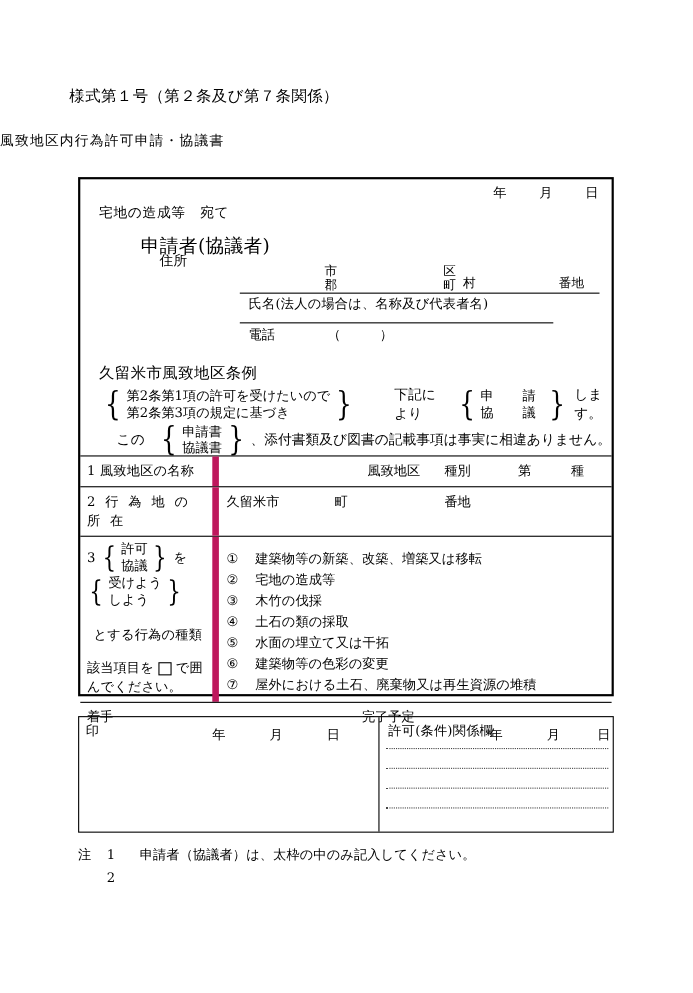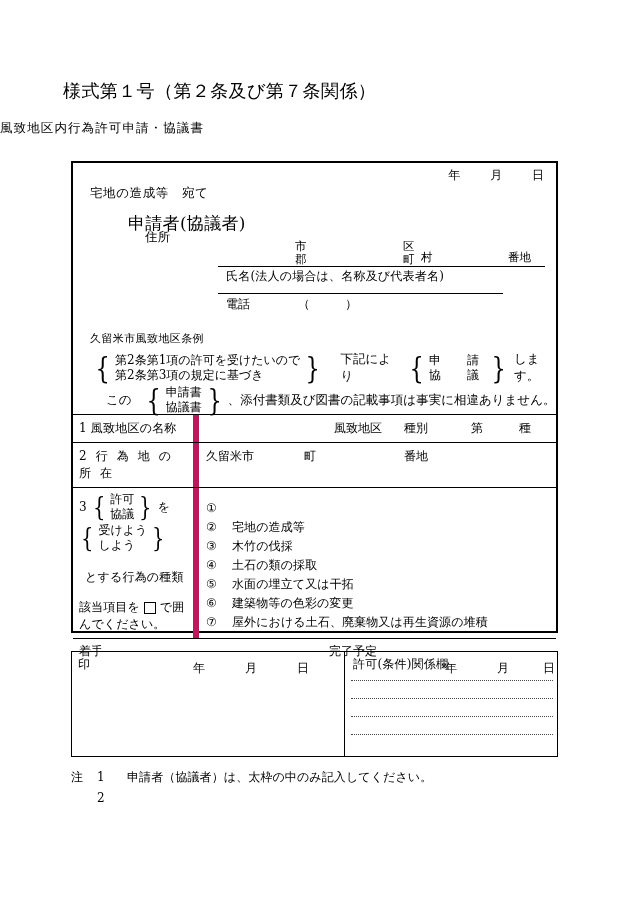--- a/index.html
+++ b/index.html
@@ -4,21 +4,21 @@
 <style>
   html,body{margin:0;padding:0;}
   body{
     width:630px;height:903px;background:#ffffff;
     font-family:"DejaVu Serif","Liberation Serif",serif;
     color:#000;position:relative;overflow:hidden;
     -webkit-font-smoothing:antialiased;
   }
   .page{position:absolute;left:0;top:0;width:630px;height:903px;}
 
-  .form-no{position:absolute;left:63px;top:79px;font-size:18px;letter-spacing:.4px;}
+  .form-no{position:absolute;left:63px;top:79px;font-size:14px;letter-spacing:.4px;}
   .doc-title{position:absolute;left:0;top:120px;width:630px;
              font-size:12.5px;letter-spacing:1.1px;}
 
   
   .frame{position:absolute;left:71px;top:161px;width:487px;height:472px;
          border:2px solid #000;box-sizing:border-box;}
 
   .date-head{position:absolute;right:12px;top:4px;font-size:12px;}
   .date-head span{display:inline-block;}
   .dh-y{margin-right:26px;}
@@ -39,31 +39,31 @@
   .inline-k{position:absolute;font-size:11.5px;bottom:2px;}
   .ik1{left:203px;}
   .ik2{left:290px;}
 
   .name-line{position:absolute;left:145px;top:105px;width:327px;}
   .name-line .txt{position:absolute;left:8px;top:0;font-size:12px;letter-spacing:.2px;}
   .name-rule{position:absolute;left:145px;top:130px;width:285px;border-bottom:1px solid #000;}
   .tel-line{position:absolute;left:153px;top:133px;font-size:12px;}
   .tel-line .paren{letter-spacing:0;}
 
-  .ord-title{position:absolute;left:17px;top:168px;font-size:11px;letter-spacing:.4px;text-align:center;}
+  .ord-title{position:absolute;left:17px;top:168px;font-size:14px;letter-spacing:.4px;text-align:center;}
 
   
   .brace-grp{display:inline-flex;align-items:center;vertical-align:middle;}
   .brace{font-size:26px;line-height:0;display:inline-block;transform:scaleX(.75);}
   .brace-tall{font-size:30px;}
   .two-line{display:inline-block;font-size:12px;line-height:15px;text-align:left;padding:0 3px;}
   .two-line span{display:block;white-space:nowrap;}
 
   .clause1{position:absolute;left:20px;top:188px;display:flex;align-items:center;}
-  .clause1 .mid{font-size:12.5px;margin:0 14px 0 18px;}
+  .clause1 .mid{font-size:12.5px;margin:0 14px 0 36px;}
   .clause1 .tail{font-size:12.5px;margin-left:6px;}
   .sp-wide span{letter-spacing:7px;}
 
   .clause2{position:absolute;left:33px;top:222px;display:flex;align-items:center;}
   .clause2 .kono{font-size:12.5px;margin-right:12px;}
   .clause2 .tail{font-size:12.5px;margin-left:4px;}
 
   
   .tbl{position:absolute;left:0;top:251px;width:483px;}
   .tr{display:flex;border-top:1px solid #000;box-sizing:border-box;}
@@ -252,20 +252,21 @@
           </div>
           <div class="tosuru">とする行為の種類</div>
           <div class="gaitou">
             <span>該当項目を</span><span class="boxglyph"></span><span>で囲んでください。</span>
           </div>
         </div>
         <div class="td-r">
           <div class="items">
             <div class="item">
               <span class="no">①</span>
+              <span class="tx">建築物等の新築、改築、増築又は移転</span>
             </div>
             <div class="item">
               <span class="no">②</span>
               <span class="tx">宅地の造成等</span>
             </div>
             <div class="item">
               <span class="no">③</span>
               <span class="tx">木竹の伐採</span>
             </div>
             <div class="item">

